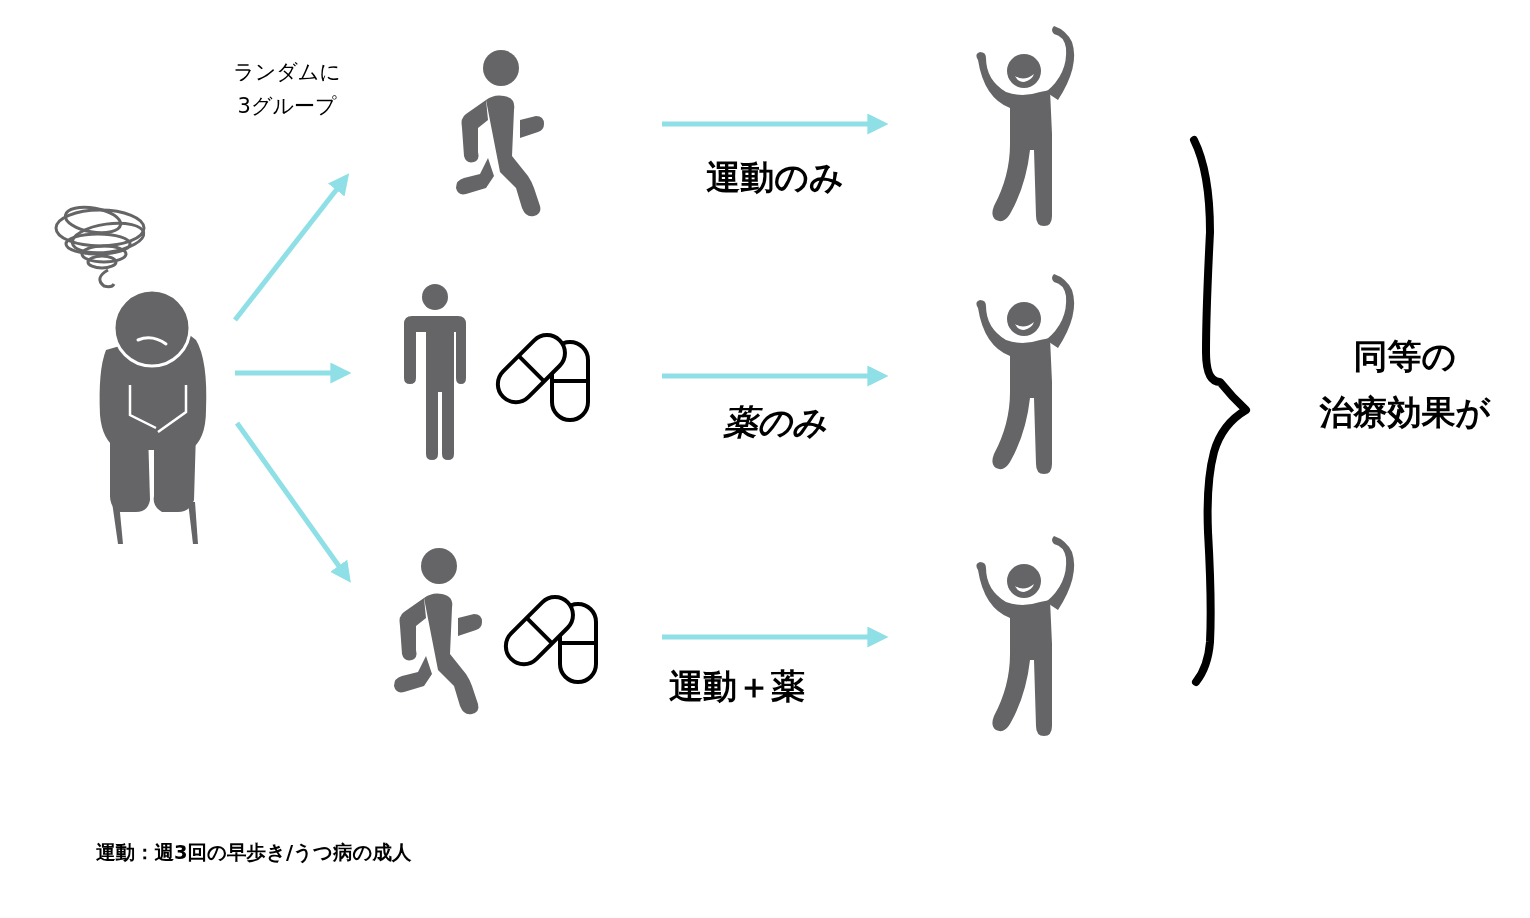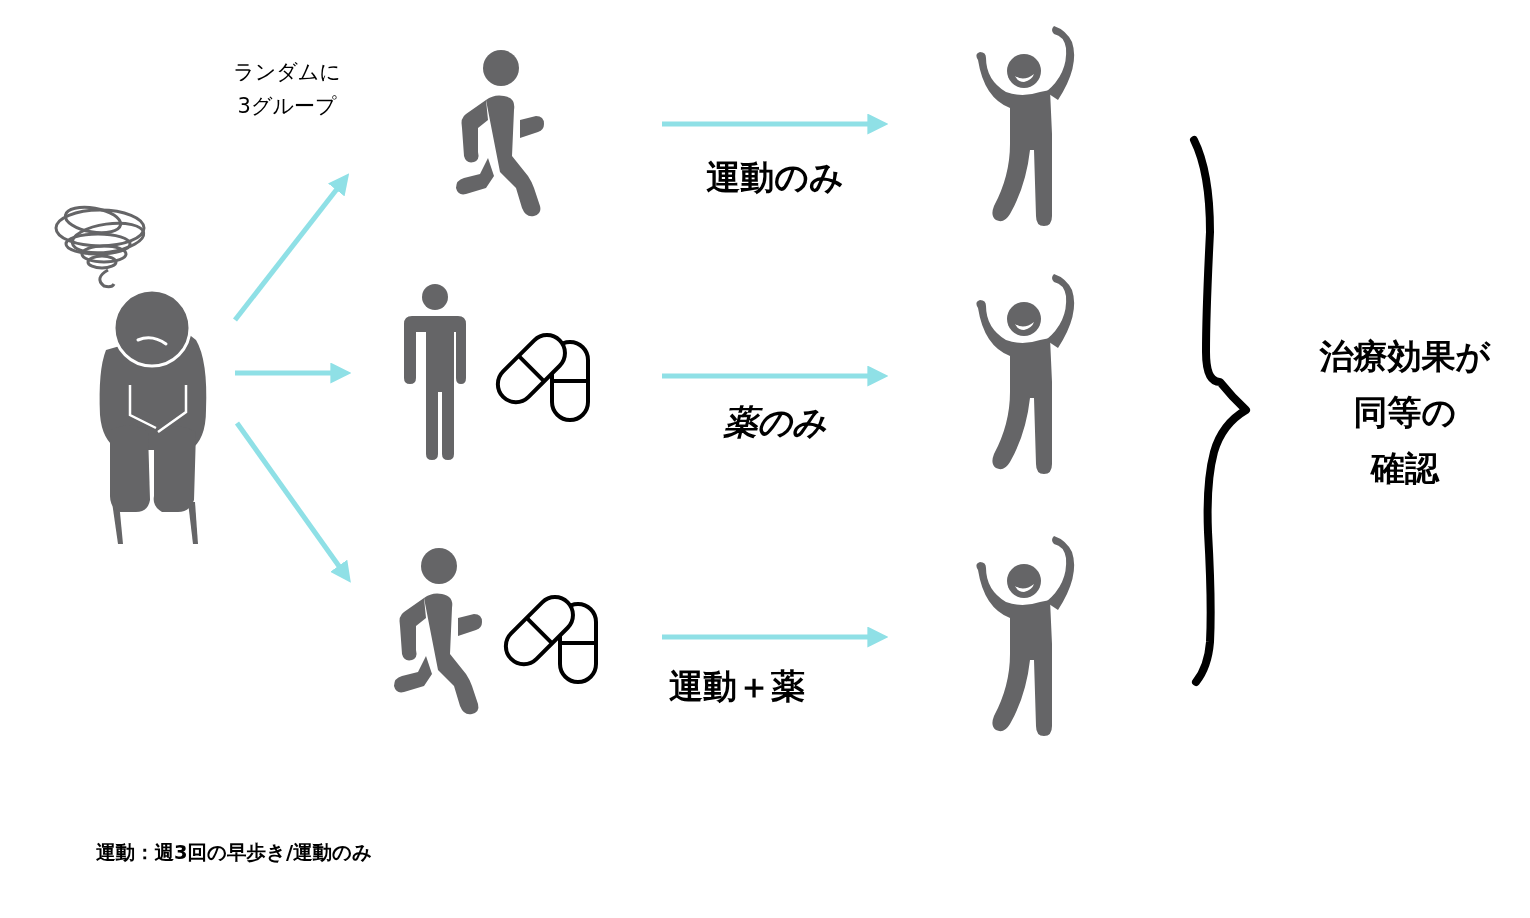--- a/index.html
+++ b/index.html
@@ -173,23 +173,22 @@
   </svg>
 </div>
 
 <div class="abs" style="left:1180px;top:132px;">
   <svg width="80" height="560" viewBox="0 0 80 560">
     <path d="M14,8 Q30,40 30,100 Q26,180 26,220 Q26,250 40,250 Q52,265 66,278 Q42,292 34,320 Q26,350 28,400 Q32,470 30,510 Q28,535 16,550" fill="none" stroke="#000" stroke-width="8" stroke-linecap="round" stroke-linejoin="round"></path>
   </svg>
 </div>
 
 <div class="abs result-label">
+  <div>同等の</div>
   <div>治療効果が</div>
-  <div>同等の</div>
-  <div>確認</div>
 </div>
 
 <div class="abs footnote">
-  <div>運動：週3回の早歩き/運動のみ</div>
+  <div>運動：週3回の早歩き/うつ病の成人</div>
   
   
   
 </div>
 
 </body></html>

